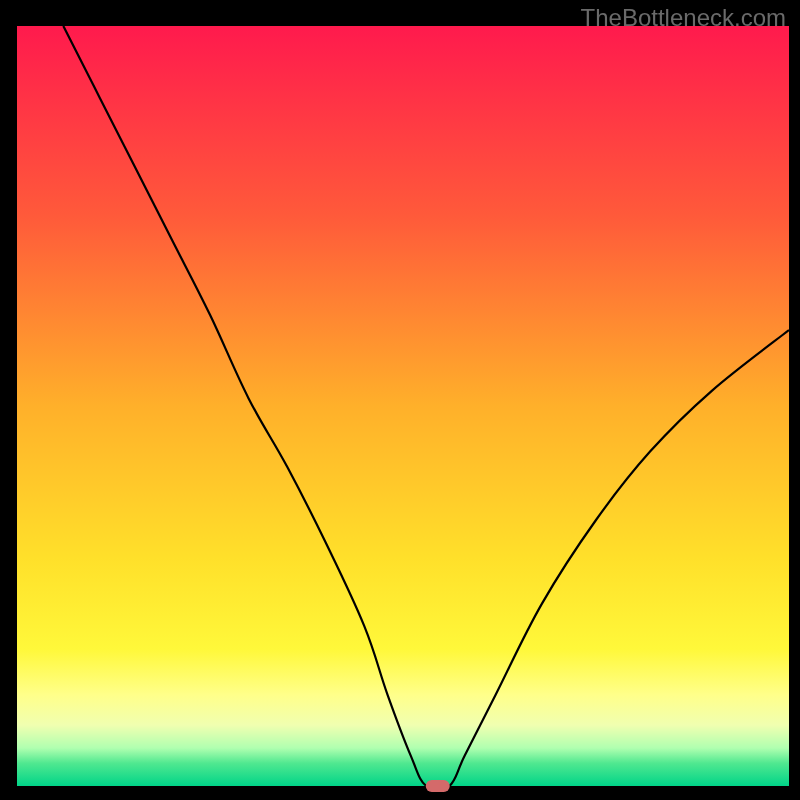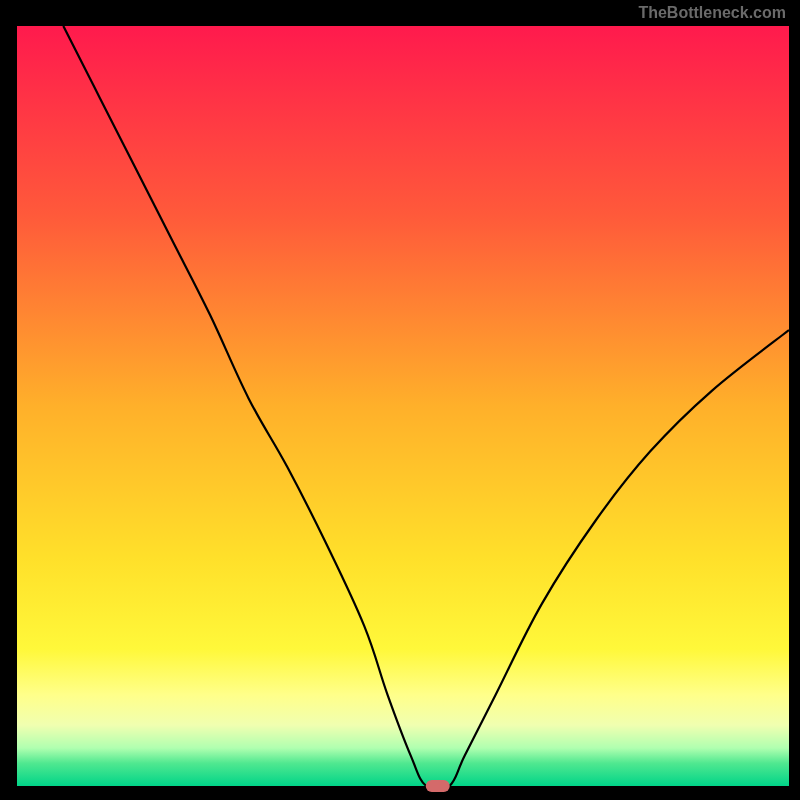--- a/index.html
+++ b/index.html
@@ -13,22 +13,22 @@
       background: #000;
       position: relative;
       overflow: hidden;
     }
     .watermark {
       position: absolute;
       top: 4px;
       right: 14px;
       color: #6a6a6a;
       font-family: Arial, Helvetica, sans-serif;
-      font-size: 16px;
-      font-weight: 700;
+      font-size: 24px;
+      font-weight: 400;
       z-index: 10;
       text-align: center;
     }
     .chart-wrapper {
       position: absolute;
       inset: 0;
     }
     svg {
       display: block;
     }

